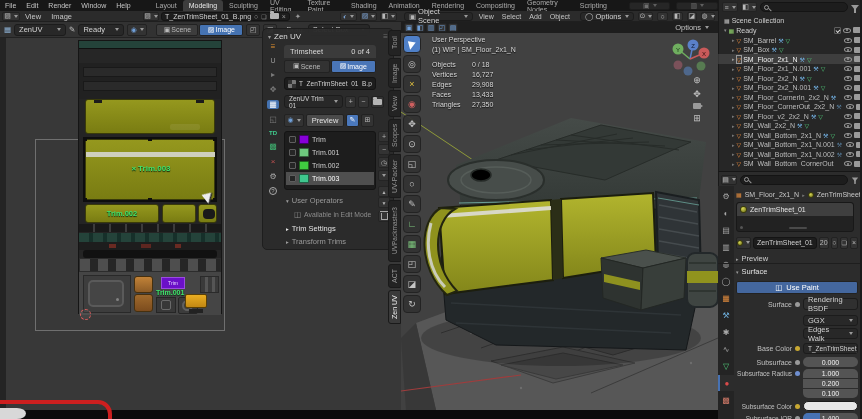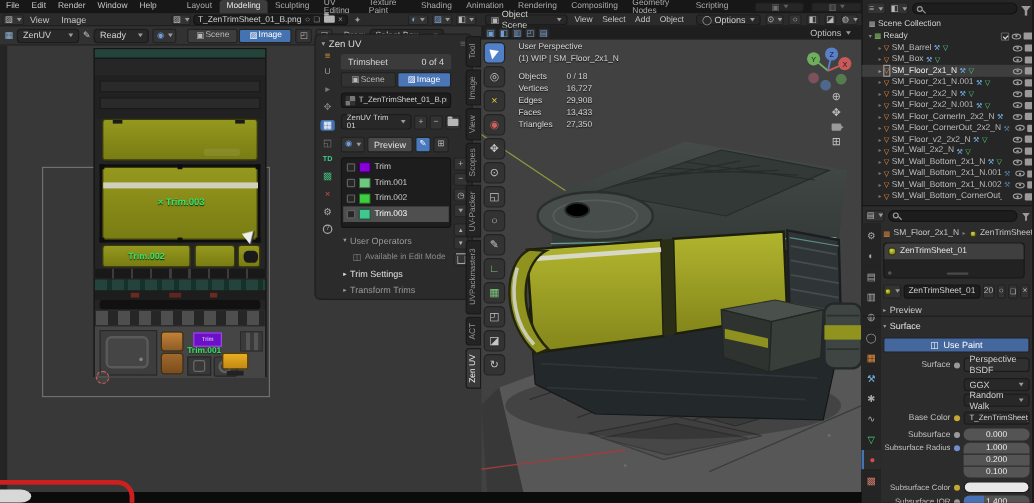--- a/index.html
+++ b/index.html
@@ -884,36 +884,36 @@
   <div class="chip" style="flex:1;height:13px;background:#44679e;color:#fff;gap:4px;font-size:7.5px">
     <span>◫</span>
     <span>Use Paint</span>
   </div>
 </div>
 
 <div class="prow" style="top:298px;height:12px">
   <span class="plab">Surface</span>
   <span class="dot"></span>
   <div class="fld" style="flex:1;height:12px;background:#303030">
-      <span>Perspective BSDF</span>
+      <span>Rendering BSDF</span>
     </div>
 </div>
 <div class="prow" style="top:315px;height:11px">
   <span class="plab"></span>
     <span style="width:5px"></span>
   <div class="fld" style="flex:1;height:11px;justify-content:space-between">
       <span>GGX</span>
       <span class="car"></span>
     </div>
 </div>
 <div class="prow" style="top:328px;height:11px">
   <span class="plab"></span>
     <span style="width:5px"></span>
   <div class="fld" style="flex:1;height:11px;justify-content:space-between">
-      <span>Random Walk</span>
+      <span>Edges Walk</span>
       <span class="car"></span>
     </div>
 </div>
 <div class="prow" style="top:343px;height:11px">
   <span class="plab">Base Color</span>
   <span class="dot y"></span>
   <div class="fld" style="flex:1;height:11px;font-size:6.5px;overflow:hidden">
       <span style="white-space:nowrap">T_ZenTrimSheet_01_B...</span>
     </div>
 </div>

